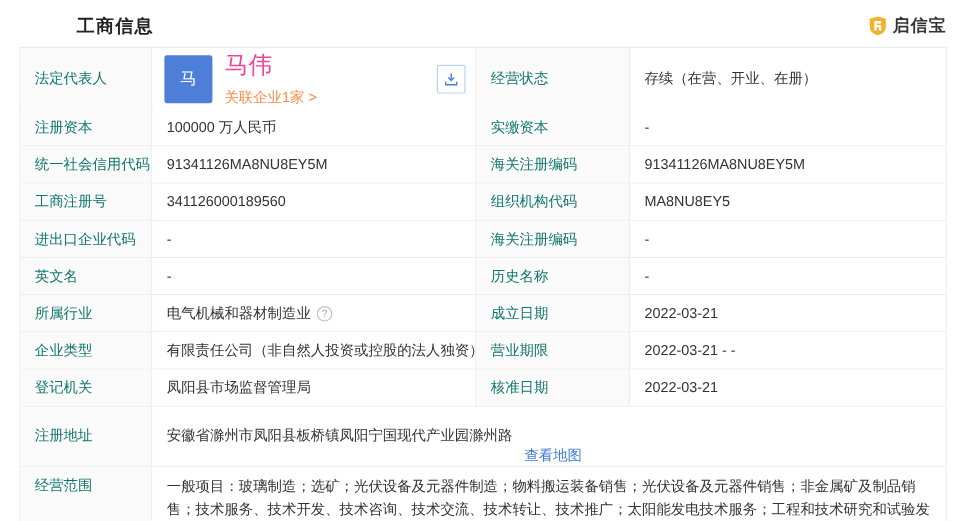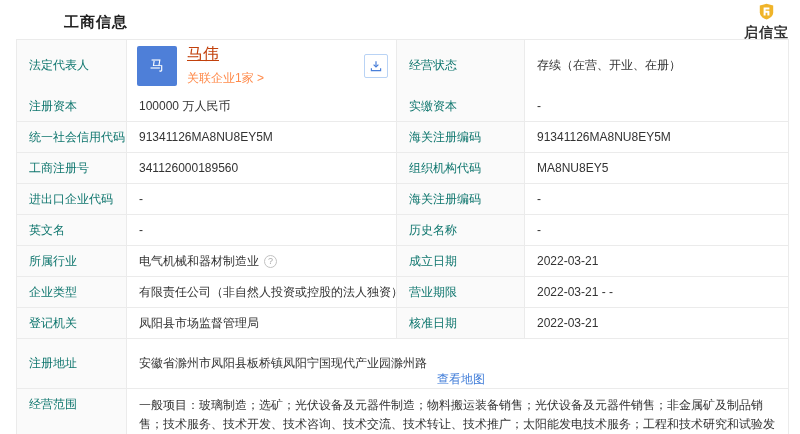--- a/index.html
+++ b/index.html
@@ -3,39 +3,39 @@
 <meta charset="utf-8">
 <style>
   * { margin: 0; padding: 0; box-sizing: border-box; }
   html, body { width: 800px; height: 434px; background: #fff; overflow: hidden; }
   body { font-family: "Liberation Sans", "DejaVu Sans", sans-serif; color: #333; }
 
   .page { padding: 10px 11px 0 16px; }
 
   .page-header { display: flex; justify-content: space-between; align-items: center; height: 24px; margin-bottom: 5px; }
   .page-title { font-size: 15px; font-weight: bold; color: #222; letter-spacing: 1px; margin-left: 48px; }
-  .brand { display: flex; align-items: center; gap: 4px; flex-direction: column; }
+  .brand { display: flex; gap: 4px; }
   .brand-name { font-size: 14px; font-weight: bold; color: #333; letter-spacing: 1px; }
 
   .info-table { border: 1px solid #ebebeb; width: 773px; font-size: 12px; }
   .trow { display: grid; grid-template-columns: 110px 270px 128px 1fr; border-bottom: 1px solid #ebebeb; }
   .trow:last-child { border-bottom: none; }
   .cell { display: flex; align-items: center; padding: 0 12px; min-height: 30px; border-right: 1px solid #ebebeb; background: #fff; overflow: hidden; white-space: nowrap; }
   .cell:last-child { border-right: none; }
   .cell.label { background: #fafafa; color: #0f766e; }
   .cell.value { color: #333; }
   .span3 { grid-column: 2 / 5; }
 
   .row-legal { height: 51px; }
   .row-legal .cell { min-height: 51px; }
   .legal-cell { display: flex; align-items: center; gap: 10px; padding: 0 8px 0 10px; }
   .avatar { width: 40px; height: 40px; background: #4e7fd8; border-radius: 2px; color: #fff;
             display: flex; align-items: center; justify-content: center; font-size: 14px; flex: none; }
   .legal-texts { display: flex; flex-direction: column; gap: 5px; flex: 1 1 auto; min-width: 0; }
-  .legal-name { font-size: 16px; color: #c2410c; cursor: pointer; text-decoration: underline; }
+  .legal-name { font-size: 20px; color: #ec4899; cursor: pointer; }
   .related-link { font-size: 12px; color: #ff8a4a; cursor: pointer; }
   .dl-btn { width: 24px; height: 24px; border: 1px solid #b9d3f5; border-radius: 2px; background: #fff;
             display: flex; align-items: center; justify-content: center; cursor: pointer; flex: none; padding: 0; }
 
   .help-icon { width: 13px; height: 13px; border: 1px solid #c2c2c2; border-radius: 50%; color: #aaa;
                font-size: 9px; line-height: 11px; text-align: center; margin-left: 5px; flex: none; cursor: pointer; }
   .map-link { color: #3e7bd8; margin-left: 10px; cursor: pointer; margin-top: 32px; }
 
   .row-scope { min-height: 56px; }
   .row-scope .cell { align-items: flex-start; padding-top: 7px; padding-bottom: 7px; }

